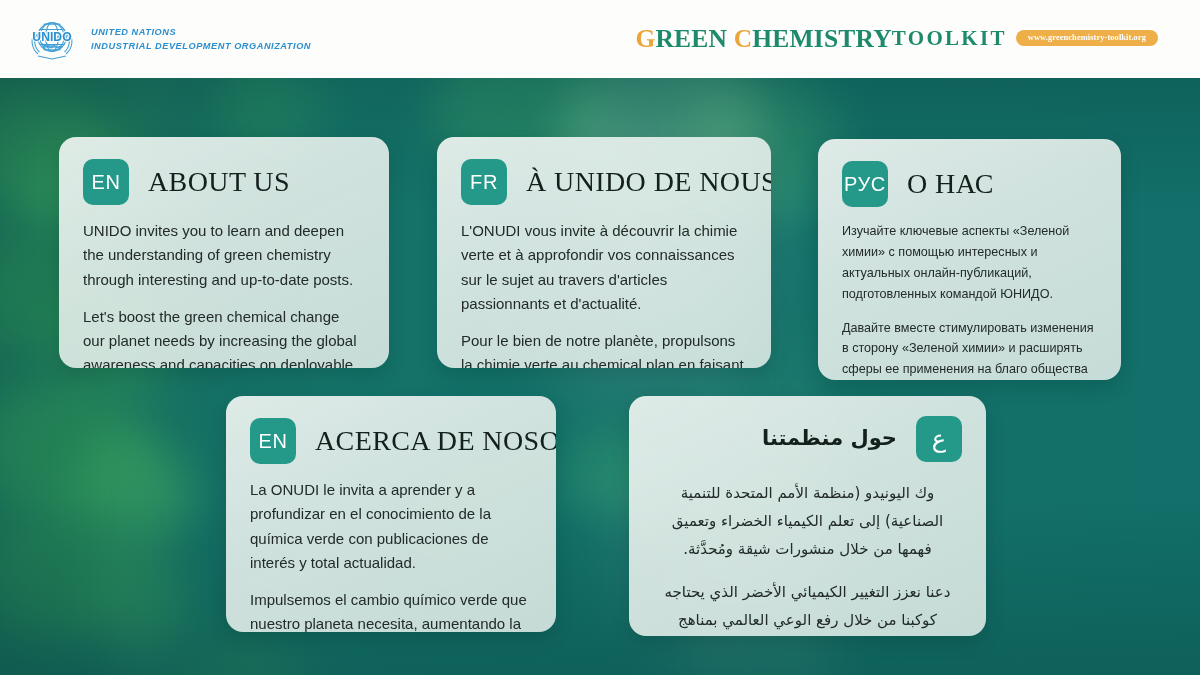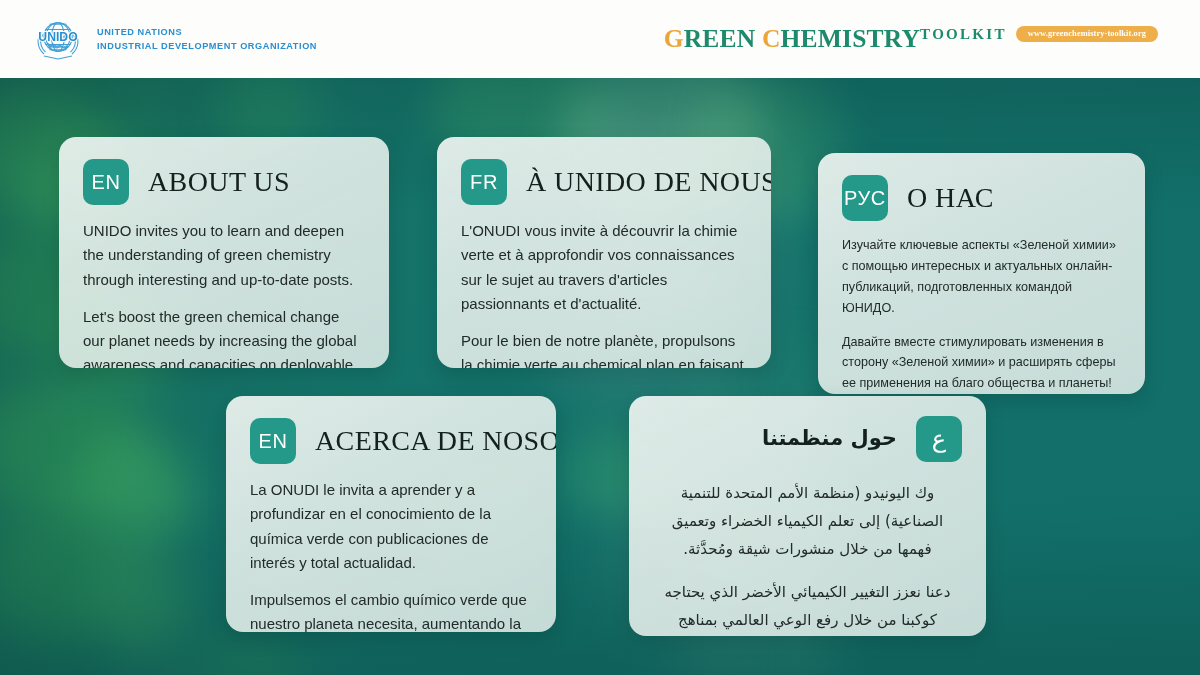--- a/index.html
+++ b/index.html
@@ -24,21 +24,21 @@
   .header {
     position: absolute;
     top: 0; left: 0;
     width: 1200px;
     height: 78px;
     background: #fdfdfb;
     z-index: 40;
     display: flex;
     align-items: center;
     justify-content: space-between;
-    padding: 0 34px 0 30px;
+    padding: 0 34px 0 24px;
   }
 
   .brand-left {
     display: flex;
     align-items: center;
     gap: 11px;
   }
 
   .unido-mark {
     width: 56px;
@@ -55,20 +55,21 @@
     padding-top: 1px;
   }
   .unido-words span {
     font-family: "Liberation Sans", sans-serif;
     font-size: 9.2px;
     letter-spacing: 0.55px;
     font-weight: 700;
     color: #2a8fd0;
     line-height: 1.22;
     white-space: nowrap;
+    font-style: italic;
   }
 
   
   .brand-right {
     display: flex;
     flex-direction: row;
     align-items: flex-start;
     padding-right: 8px;
   }
   .gc-title {
@@ -91,21 +92,21 @@
     background-position: 0 1px;
   }
   .gc-row2 {
     display: flex;
     align-items: center;
     gap: 9px;
     width: 100%;
   }
   .gc-toolkit {
     font-family: "Liberation Serif", serif;
-    font-size: 15px;
+    font-size: 21px;
     font-weight: 700;
     letter-spacing: 2.3px;
     color: #1d8a6c;
     white-space: nowrap;
   }
   .gc-url {
     background: #eeaf48;
     color: #ffffff;
     font-family: "Liberation Serif", serif;
     font-size: 8.4px;
@@ -235,21 +236,21 @@
     font-family: "DejaVu Sans", sans-serif;
     font-size: 15px;
     line-height: 1.85;
     margin-bottom: 16px;
   }
   .card-body.ru p { font-size: 12.6px; line-height: 1.66; }
 
   
   #card-en  { left: 59px;  top: 137px; width: 330px; height: 231px; }
   #card-fr  { left: 437px; top: 137px; width: 334px; height: 231px; }
-  #card-ru  { left: 818px; top: 153px; width: 327px; height: 241px; }
+  #card-ru  { left: 818px; top: 139px; width: 303px; height: 241px; }
   #card-es  { left: 226px; top: 396px; width: 330px; height: 236px; }
   #card-ar  { left: 629px; top: 396px; width: 357px; height: 240px; }
 
   #card-ar { padding-top: 20px; }
   #card-ar .card-head { margin-bottom: 18px; }
 </style>
 </head>
 <body>
 
 <div class="screen">

